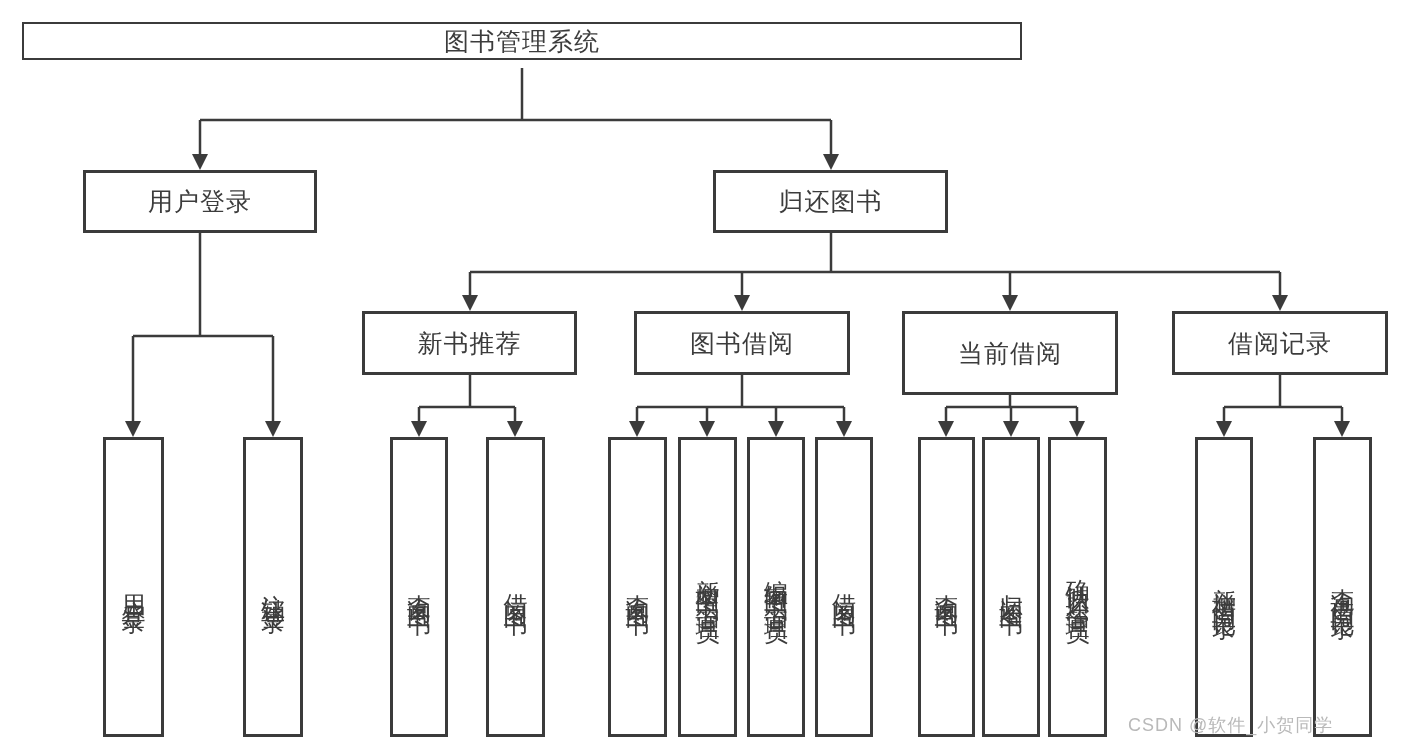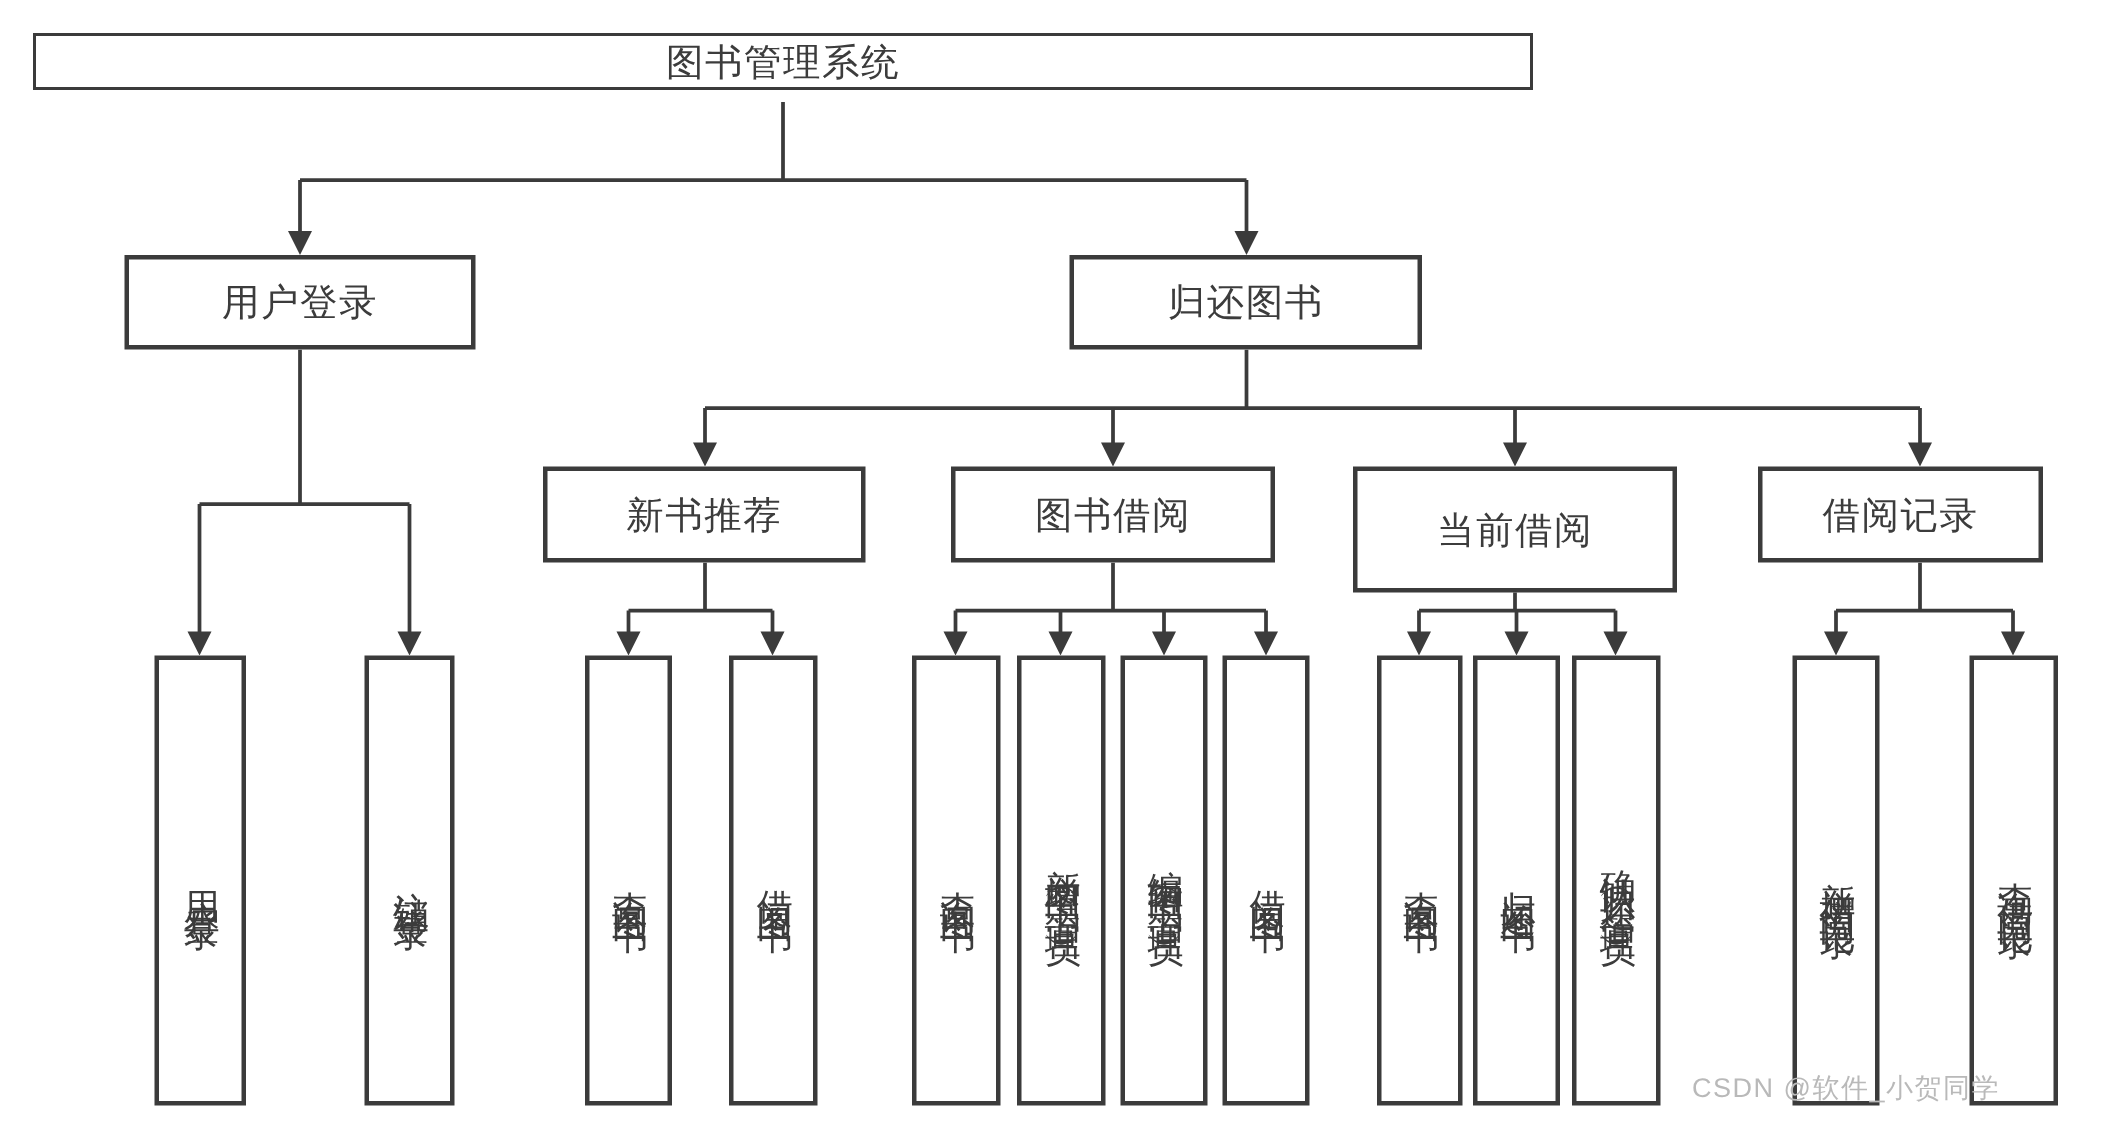--- a/index.html
+++ b/index.html
@@ -119,21 +119,21 @@
   </svg>
 
   <div class="node hbox root" style="left:22px;top:22px;width:1000px;height:38px;">图书管理系统</div>
 
   <div class="node hbox" style="left:83px;top:170px;width:234px;height:63px;">用户登录</div>
   <div class="node hbox" style="left:713px;top:170px;width:235px;height:63px;">归还图书</div>
 
   <div class="node hbox" style="left:362px;top:311px;width:215px;height:64px;">新书推荐</div>
   <div class="node hbox" style="left:634px;top:311px;width:216px;height:64px;">图书借阅</div>
   <div class="node hbox" style="left:902px;top:311px;width:216px;height:84px;">当前借阅</div>
-  <div class="node hbox" style="left:1172px;top:311px;width:190px;height:64px;">借阅记录</div>
+  <div class="node hbox" style="left:1172px;top:311px;width:216px;height:64px;">借阅记录</div>
 
   <div class="node vbox" style="left:103px;top:437px;width:61px;height:300px;">用户登录</div>
   <div class="node vbox" style="left:243px;top:437px;width:60px;height:300px;">注销登录</div>
 
   <div class="node vbox" style="left:390px;top:437px;width:58px;height:300px;">查询图书</div>
   <div class="node vbox" style="left:486px;top:437px;width:59px;height:300px;">借阅图书</div>
 
   <div class="node vbox" style="left:608px;top:437px;width:59px;height:300px;">查询图书</div>
   <div class="node vbox" style="left:678px;top:437px;width:59px;height:300px;">新增图书（管理员）</div>
   <div class="node vbox" style="left:747px;top:437px;width:58px;height:300px;">编辑图书（管理员）</div>

